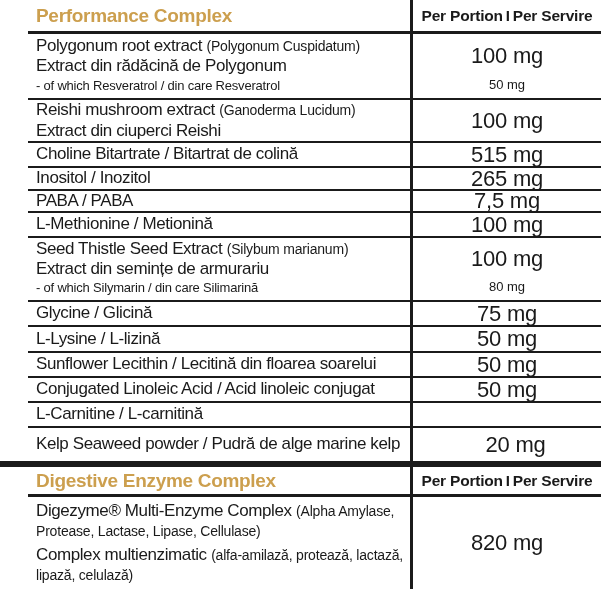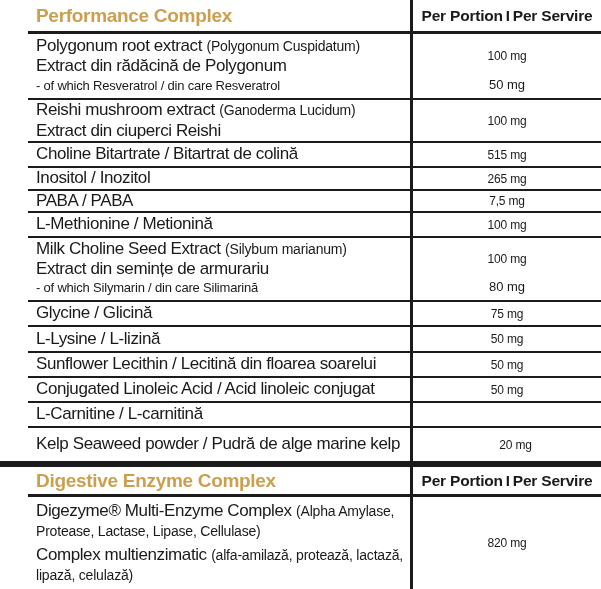--- a/index.html
+++ b/index.html
@@ -32,21 +32,21 @@
   .section-title{
     color:var(--accent);font-weight:bold;font-size:19px;letter-spacing:-0.3px;
   }
   .col-header{font-weight:bold;font-size:15.5px;letter-spacing:-0.2px;display:flex;align-items:center;gap:3px;}
   .col-sep{font-size:15px;}
   .main{font-size:17px;letter-spacing:-0.4px;line-height:1.18;}
   .paren{font-size:14px;letter-spacing:-0.2px;}
   .nline{line-height:1.18;}
   .name-block{display:flex;flex-direction:column;justify-content:center;flex:1;}
   .sub-label{font-size:13px;letter-spacing:-0.2px;padding:1px 0 4px 0;}
-  .val{font-size:12px;letter-spacing:-0.2px;}
+  .val{font-size:22px;letter-spacing:-0.2px;}
   .sub-val{font-size:13px;padding-bottom:6px;}
   .name-group{line-height:1.22;margin:2px 0;}
   
   .h66{min-height:66px;}
   .h64{min-height:64px;}
   .h43{min-height:43px;}
   .h33{min-height:33px;border-bottom:none;gap:17px;}
   .h26{min-height:26px;}
   .h25{min-height:25px;}
   .h23{min-height:23px;}
@@ -141,21 +141,21 @@
     </div>
     <div class="cell-right">
       <span class="val">100 mg</span>
     </div>
   </div>
 
   <div class="row h64">
     <div class="cell-left">
       <div class="name-block">
         <div class="nline">
-          <span class="main">Milk Choline Seed Extract</span>
+          <span class="main">Seed Thistle Seed Extract</span>
           <span class="paren">(Silybum marianum)</span>
         </div>
         <div class="nline">
           <span class="main">Extract din semințe de armurariu</span>
         </div>
       </div>
       <div class="sub-label">- of which Silymarin / din care Silimarină</div>
     </div>
     <div class="cell-right">
       <div class="val-area">

